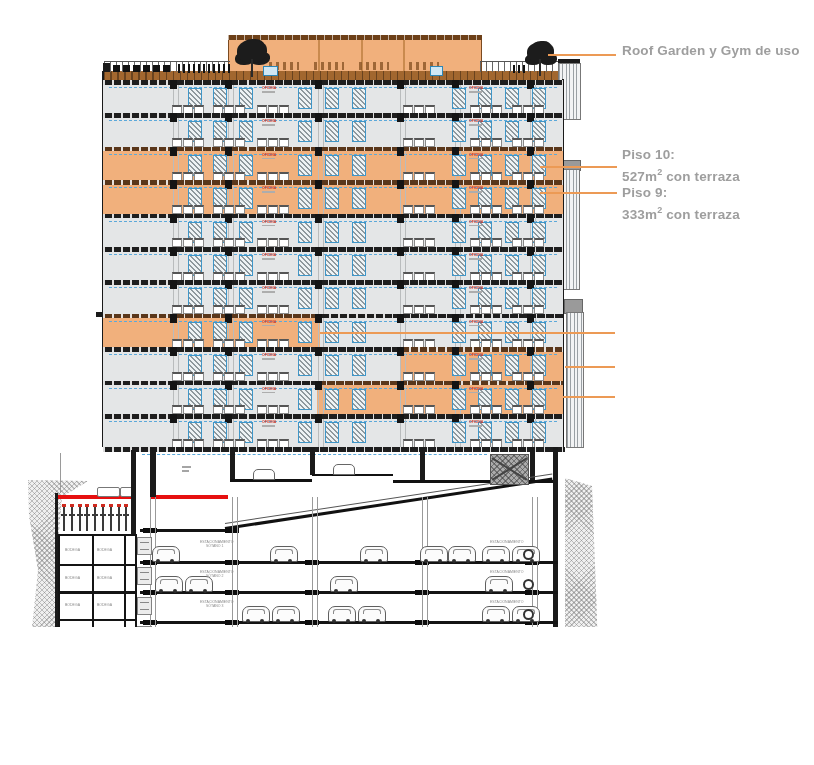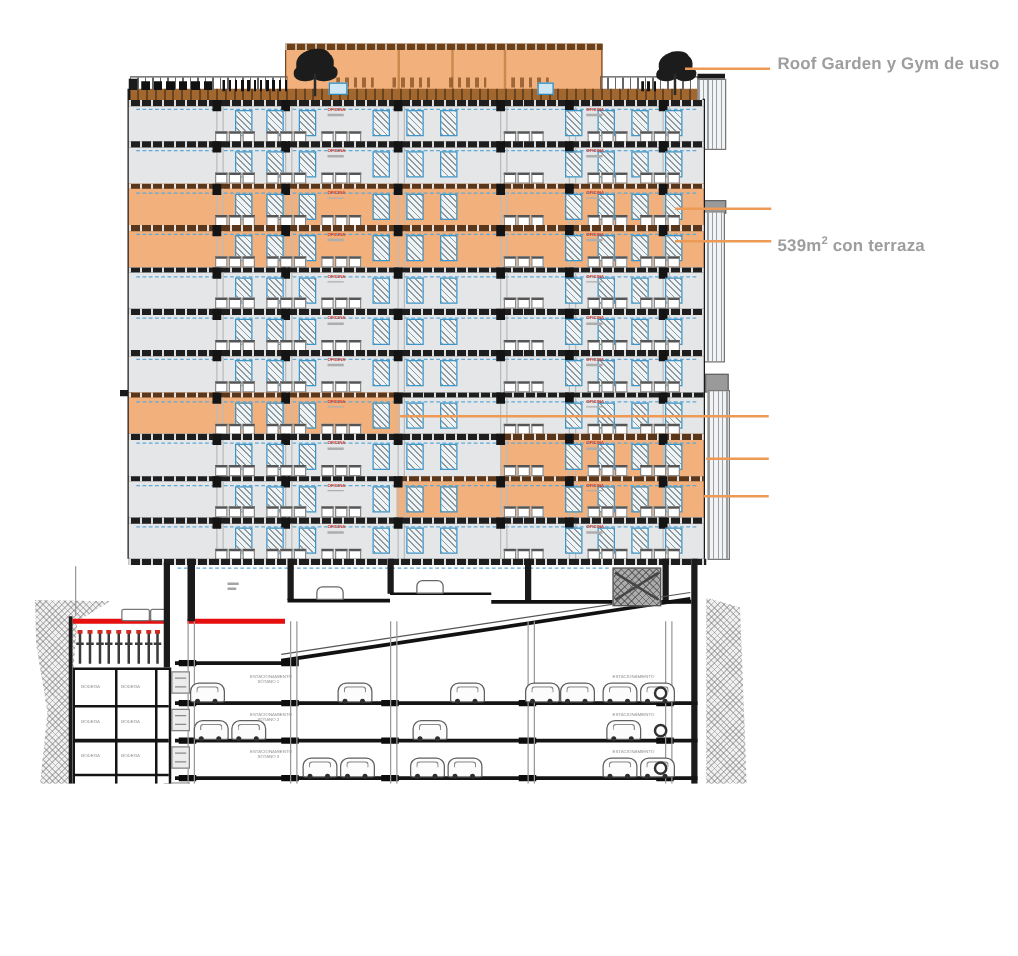--- a/index.html
+++ b/index.html
@@ -836,17 +836,22 @@
   <div class="leader" style="left:548px;top:54px;width:68px;"></div>
   <div class="leader" style="left:540px;top:166px;width:77px;"></div>
   <div class="leader" style="left:540px;top:192px;width:77px;"></div>
   <div class="leader" style="left:320px;top:332px;width:295px;"></div>
   <div class="leader" style="left:565px;top:366px;width:50px;"></div>
   <div class="leader" style="left:563px;top:396px;width:52px;"></div>
 
   <div class="ann" style="left:622px;top:42px;width:190px;">
     <div>Roof Garden y Gym de uso</div>
   </div>
+  <div class="ann" style="left:622px;top:146px;width:190px;">
+    <div>Piso 10:</div>
+    <div><span>527m</span><sup>2</sup><span> con terraza</span></div>
+  </div>
   <div class="ann" style="left:622px;top:184px;width:190px;">
-    <div><span>539m</span><sup>2</sup><span> con terraza</span></div>
+    <div>Piso 9:</div>
+    <div><span>333m</span><sup>2</sup><span> con terraza</span></div>
   </div>
 
 </div>
 
 </body></html>

